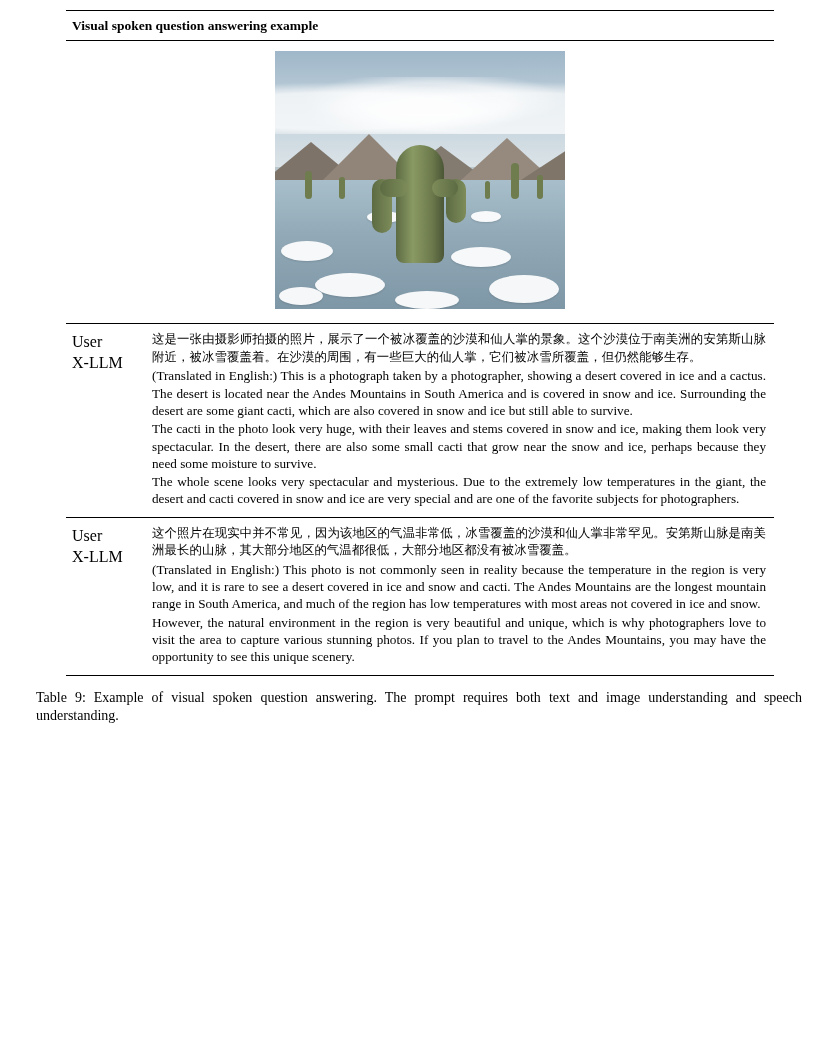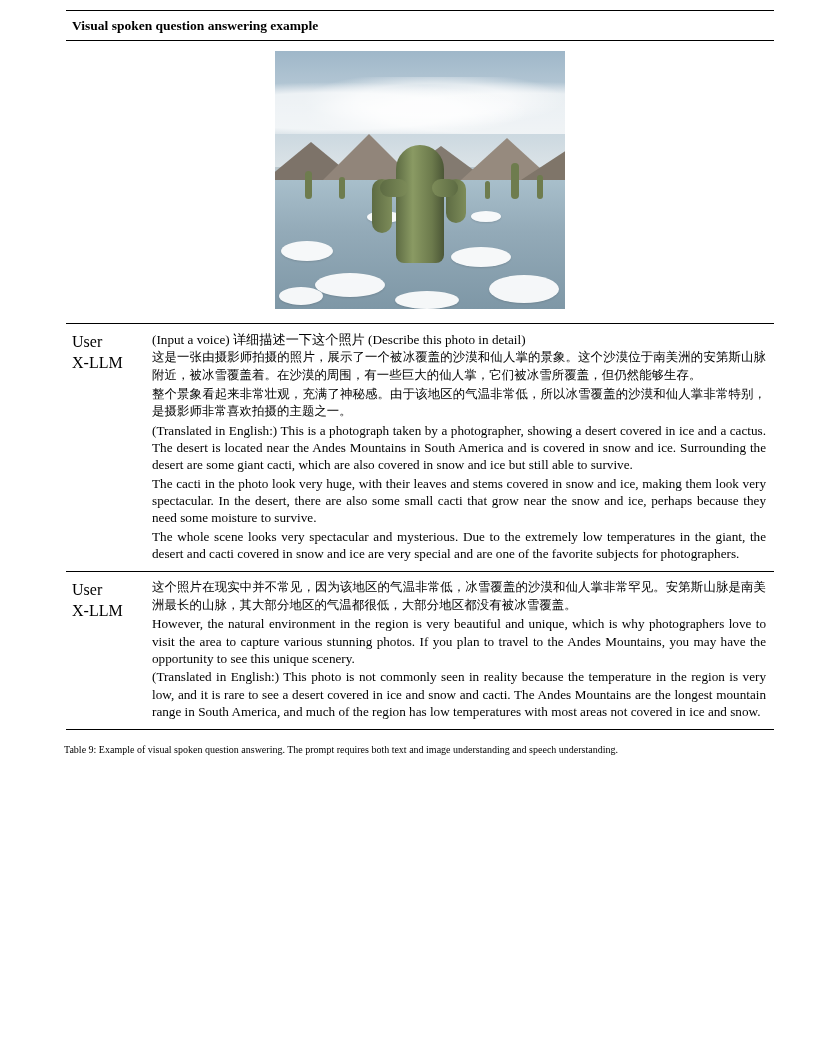--- a/index.html
+++ b/index.html
@@ -172,25 +172,24 @@
     letter-spacing: 0.1px;
   }
   .para.en {
     font-family: "Liberation Serif", serif;
     font-size: 13.2px;
     line-height: 1.31;
   }
   .speaker-label { display: block; }
   .caption-bottom {
     margin-top: 13px;
-    font-size: 10px;
+    font-size: 14px;
     line-height: 1.3;
     text-align: justify;
     padding-left: 0;
-    margin-left: 28px;
   }
 </style>
 </head>
 <body>
 
 <div class="page">
 
   <div class="table-wrap">
 
     <div class="rule-thick"></div>
@@ -235,40 +234,38 @@
     </div>
 
     <div class="rule-thin"></div>
 
     <div class="row">
       <div class="speaker-col">
         <span class="speaker-label">User</span>
         <span class="speaker-label">X-LLM</span>
       </div>
       <div class="content-col">
-        <p class="para en">(Input a voice) 详细描述一下这个照片 (Describe this photo in detail)</p>
         <p class="para cjk">这是一张由摄影师拍摄的照片，展示了一个被冰覆盖的沙漠和仙人掌的景象。这个沙漠位于南美洲的安第斯山脉附近，被冰雪覆盖着。在沙漠的周围，有一些巨大的仙人掌，它们被冰雪所覆盖，但仍然能够生存。</p>
-        <p class="para cjk">整个景象看起来非常壮观，充满了神秘感。由于该地区的气温非常低，所以冰雪覆盖的沙漠和仙人掌非常特别，是摄影师非常喜欢拍摄的主题之一。</p>
         <p class="para en">(Translated in English:) This is a photograph taken by a photographer, showing a desert covered in ice and a cactus. The desert is located near the Andes Mountains in South America and is covered in snow and ice. Surrounding the desert are some giant cacti, which are also covered in snow and ice but still able to survive.</p>
         <p class="para en">The cacti in the photo look very huge, with their leaves and stems covered in snow and ice, making them look very spectacular. In the desert, there are also some small cacti that grow near the snow and ice, perhaps because they need some moisture to survive.</p>
         <p class="para en">The whole scene looks very spectacular and mysterious. Due to the extremely low temperatures in the giant, the desert and cacti covered in snow and ice are very special and are one of the favorite subjects for photographers.</p>
       </div>
     </div>
 
     <div class="rule-thin"></div>
 
     <div class="row">
       <div class="speaker-col">
         <span class="speaker-label">User</span>
         <span class="speaker-label">X-LLM</span>
       </div>
       <div class="content-col">
         <p class="para cjk">这个照片在现实中并不常见，因为该地区的气温非常低，冰雪覆盖的沙漠和仙人掌非常罕见。安第斯山脉是南美洲最长的山脉，其大部分地区的气温都很低，大部分地区都没有被冰雪覆盖。</p>
+        <p class="para en">(Translated in English:) This photo is not commonly seen in reality because the temperature in the region is very low, and it is rare to see a desert covered in ice and snow and cacti. The Andes Mountains are the longest mountain range in South America, and much of the region has low temperatures with most areas not covered in ice and snow.</p>
         <p class="para en">However, the natural environment in the region is very beautiful and unique, which is why photographers love to visit the area to capture various stunning photos. If you plan to travel to the Andes Mountains, you may have the opportunity to see this unique scenery.</p>
-        <p class="para en">(Translated in English:) This photo is not commonly seen in reality because the temperature in the region is very low, and it is rare to see a desert covered in ice and snow and cacti. The Andes Mountains are the longest mountain range in South America, and much of the region has low temperatures with most areas not covered in ice and snow.</p>
       </div>
     </div>
 
     <div class="rule-thick"></div>
   </div>
 
   <div class="caption-bottom">Table 9: Example of visual spoken question answering. The prompt requires both text and image understanding and speech understanding.</div>
 
 </div>
 

